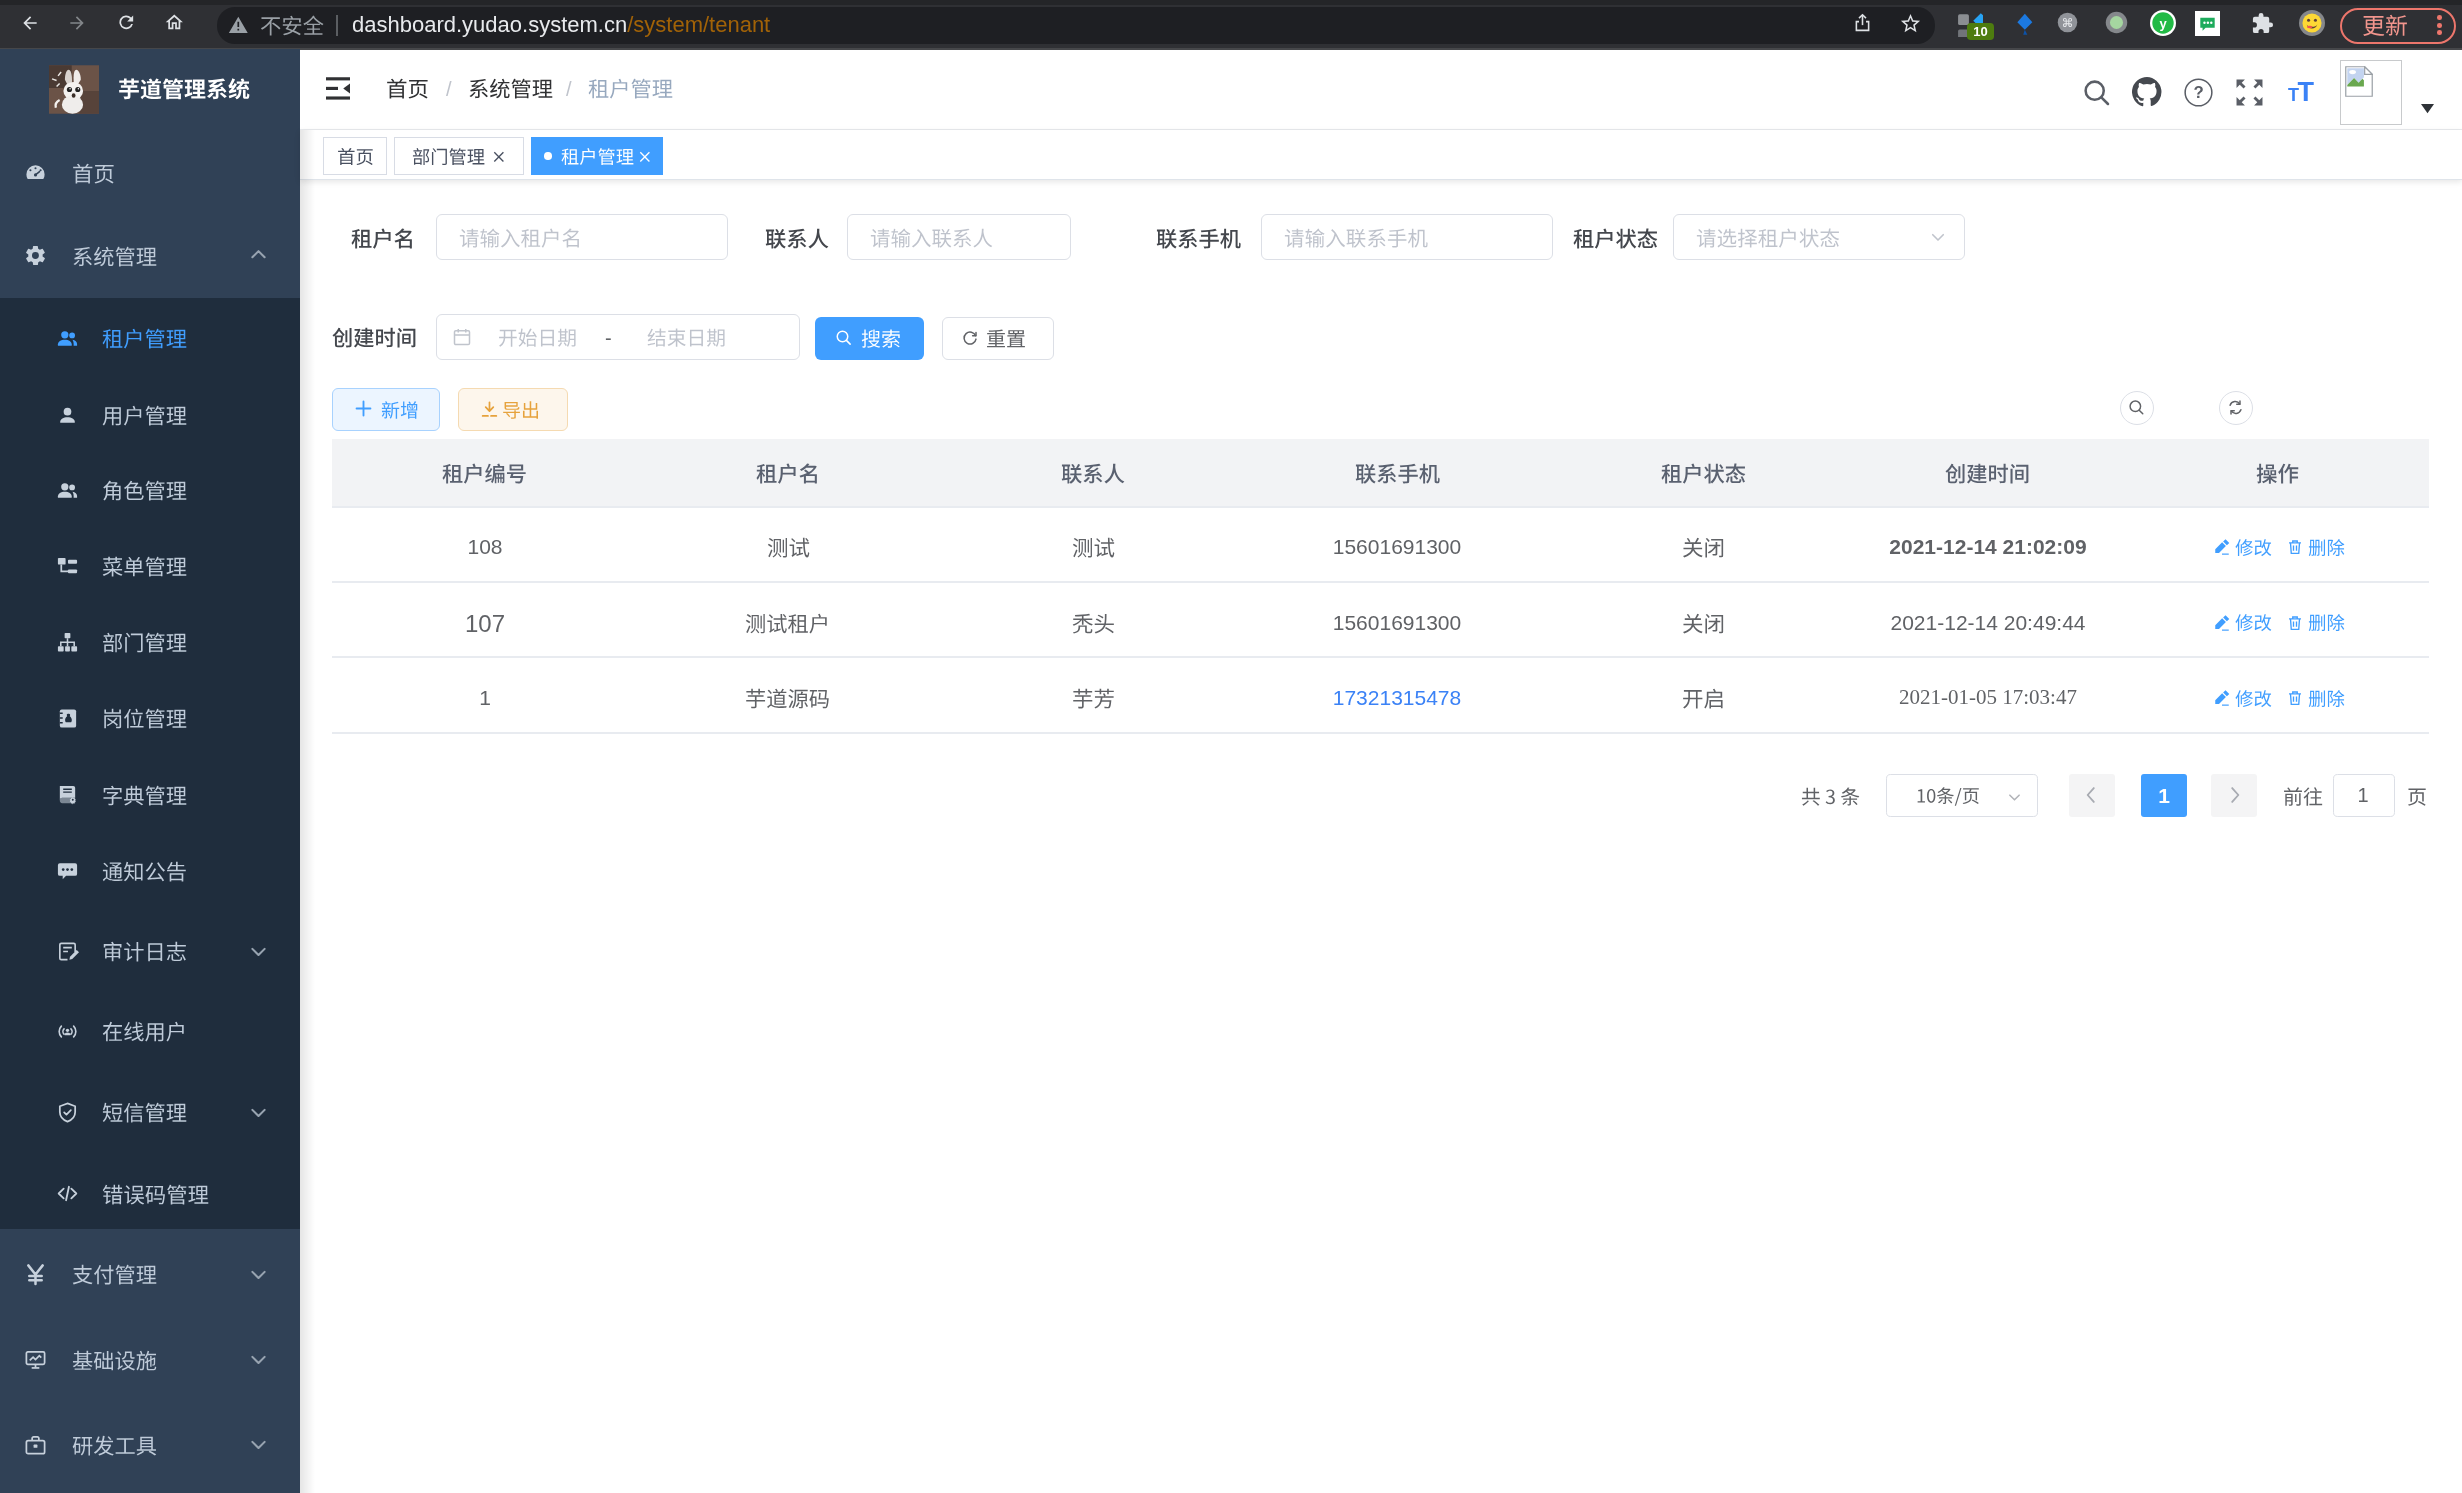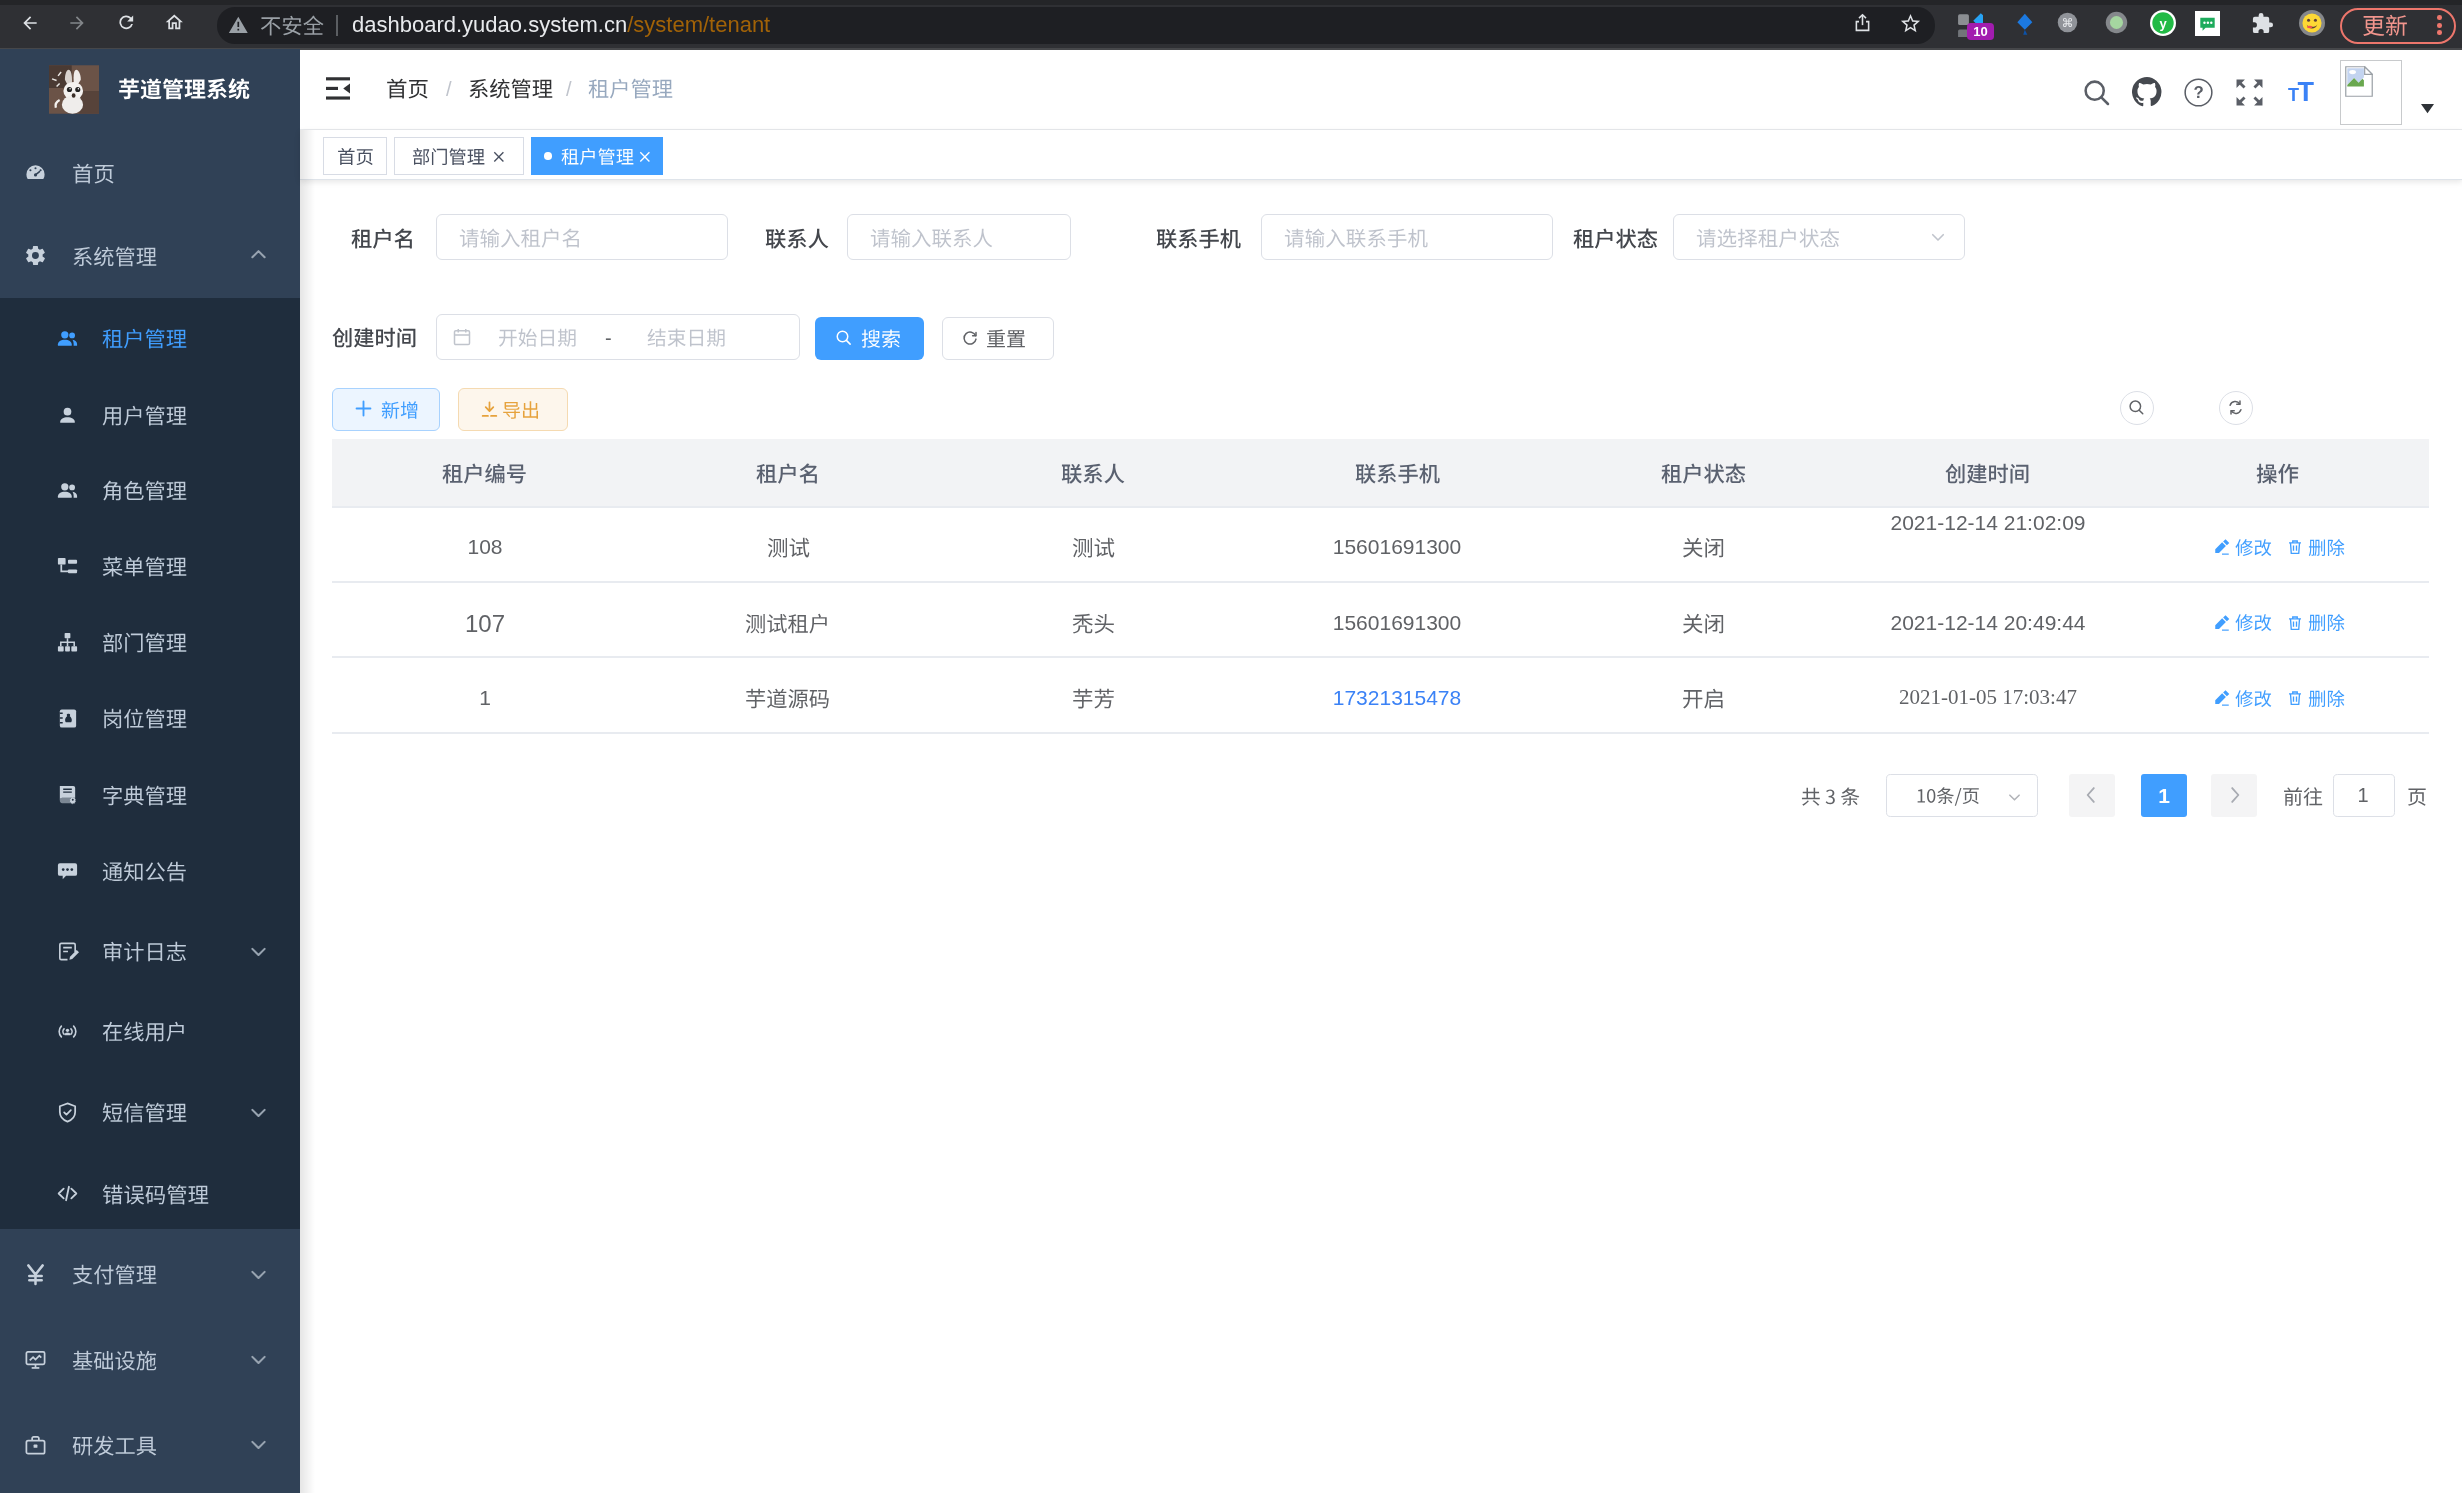--- a/index.html
+++ b/index.html
@@ -34,21 +34,21 @@
     </g>
   </svg>
 <svg style="position:absolute;left:1899px;top:12px;" width="23" height="23" viewBox="0 0 24 24">
     <path fill="#dee1e5" d="M22 9.24l-7.19-.62L12 2 9.19 8.63 2 9.24l5.46 4.73L5.82 21 12 17.27 18.18 21l-1.63-7.03L22 9.24zM12 15.4l-3.76 2.27 1-4.28-3.32-2.88 4.38-.38L12 6.1l1.71 4.04 4.38.38-3.32 2.88 1 4.28L12 15.4z"></path>
   </svg>
 <svg style="position:absolute;left:1957px;top:10.7px;" width="26" height="26" viewBox="0 0 24 24">
     <rect x="1" y="3" width="10" height="10" rx="1.5" fill="#8b8e92"></rect>
     <rect x="1" y="17" width="10" height="10" rx="1.5" fill="#717479"></rect>
     <path fill="#27a3f5" d="M22 2l7 7-7 7-7-7z"></path>
   </svg>
-<div style="position:absolute;left:1967px;top:23px;width:27px;height:17px;background:#a21caf;border-radius:3.8px;text-align:center;color:#fff;font-size:13px;font-weight:bold;line-height:17px;font-family:'Liberation Sans',sans-serif;">10</div>
+<div style="position:absolute;left:1967px;top:23px;width:27px;height:17px;background:#4d7c0f;border-radius:3.8px;text-align:center;color:#fff;font-size:13px;font-weight:bold;line-height:17px;font-family:'Liberation Sans',sans-serif;">10</div>
 <div style="position:absolute;"></div>
 <svg style="position:absolute;left:2014px;top:10.7px;" width="20" height="24" viewBox="0 0 24 24">
     <path fill="#1c79e0" d="M13 1l9 10-9 9-9-9z"></path>
     <path fill="#0d52a8" d="M13 20l3 6h-5z"></path>
   </svg>
 <svg style="position:absolute;left:2057px;top:12px;" width="21" height="21" viewBox="0 0 28 28">
     <circle cx="14" cy="14" r="13" fill="#909399"></circle>
     <text x="14" y="19.5" font-size="16" text-anchor="middle" fill="#e8eaed" font-family="Liberation Sans">⌘</text>
   </svg>
 <svg style="position:absolute;left:2105px;top:11.4px;" width="23" height="23" viewBox="0 0 30 30">
@@ -605,21 +605,21 @@
   </svg>
 <svg style="position:absolute;left:1072px;top:534px;" width="43" height="27" viewBox="0 -1010 2000 1250" fill="#606266">
     <use href="#g97" x="0"></use>
     <use href="#g98" x="1000"></use>
   </svg>
 <div style="position:absolute;left:1397px;transform:translateX(-50%);top:536px;font-size:21px;color:#606266;font-weight:normal;white-space:pre;line-height:1;font-family:'Liberation Sans',sans-serif;">15601691300</div>
 <svg style="position:absolute;left:1682px;top:534px;" width="43" height="27" viewBox="0 -1010 2000 1250" fill="#606266">
     <use href="#g99" x="0"></use>
     <use href="#g100" x="1000"></use>
   </svg>
-<div style="position:absolute;left:1988px;transform:translateX(-50%);top:512px;font-size:21px;color:#606266;font-weight:normal;white-space:pre;line-height:1;font-family:'Liberation Sans',sans-serif;">2021-12-14 21:02:09</div>
+<div style="position:absolute;left:1988px;transform:translateX(-50%);top:536px;font-size:21px;color:#606266;font-weight:bold;white-space:pre;line-height:1;font-family:'Liberation Sans',sans-serif;">2021-12-14 21:02:09</div>
 <svg style="position:absolute;left:2213px;top:538px;" width="18" height="18" viewBox="0 0 24 24">
     <g fill="#409eff">
       <path d="M13.5 4.5l3.2-3 5 5-3.2 3zM12.2 5.8L3 15v5h5l9.2-9.2z"></path>
     </g>
     <path stroke="#409eff" stroke-width="1.6" d="M12 21.5h9"></path>
   </svg>
 <svg style="position:absolute;left:2235px;top:536px;" width="37" height="23" viewBox="0 -1010 2000 1250" fill="#409eff">
     <use href="#g101" x="0"></use>
     <use href="#g102" x="1000"></use>
   </svg>

